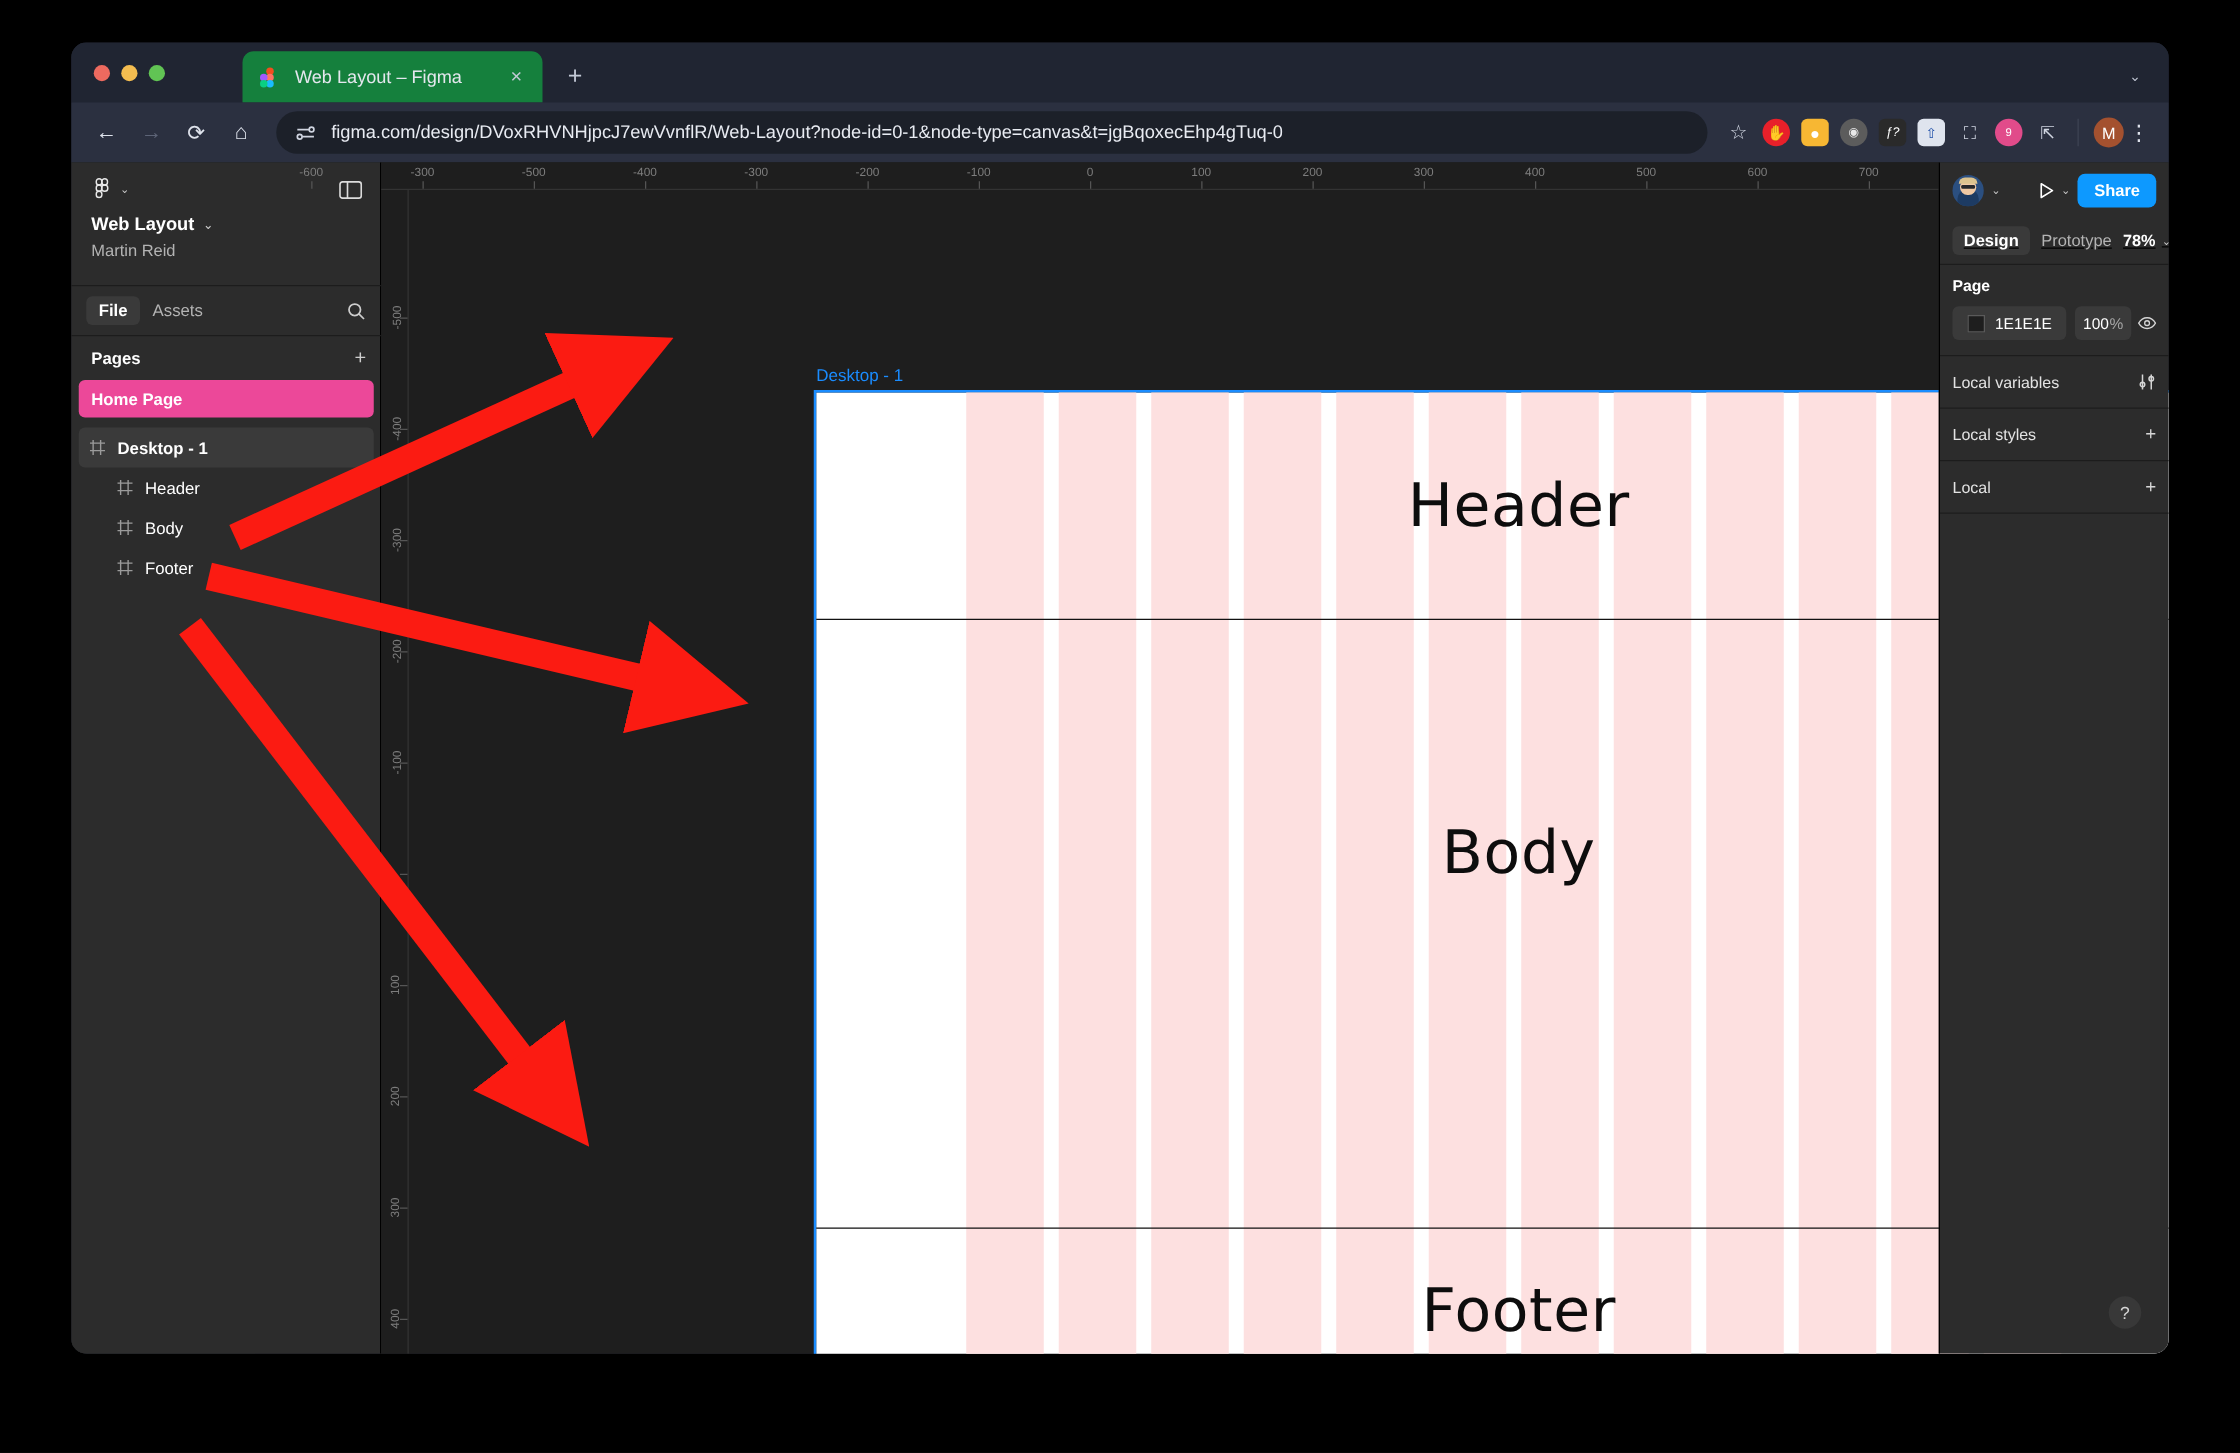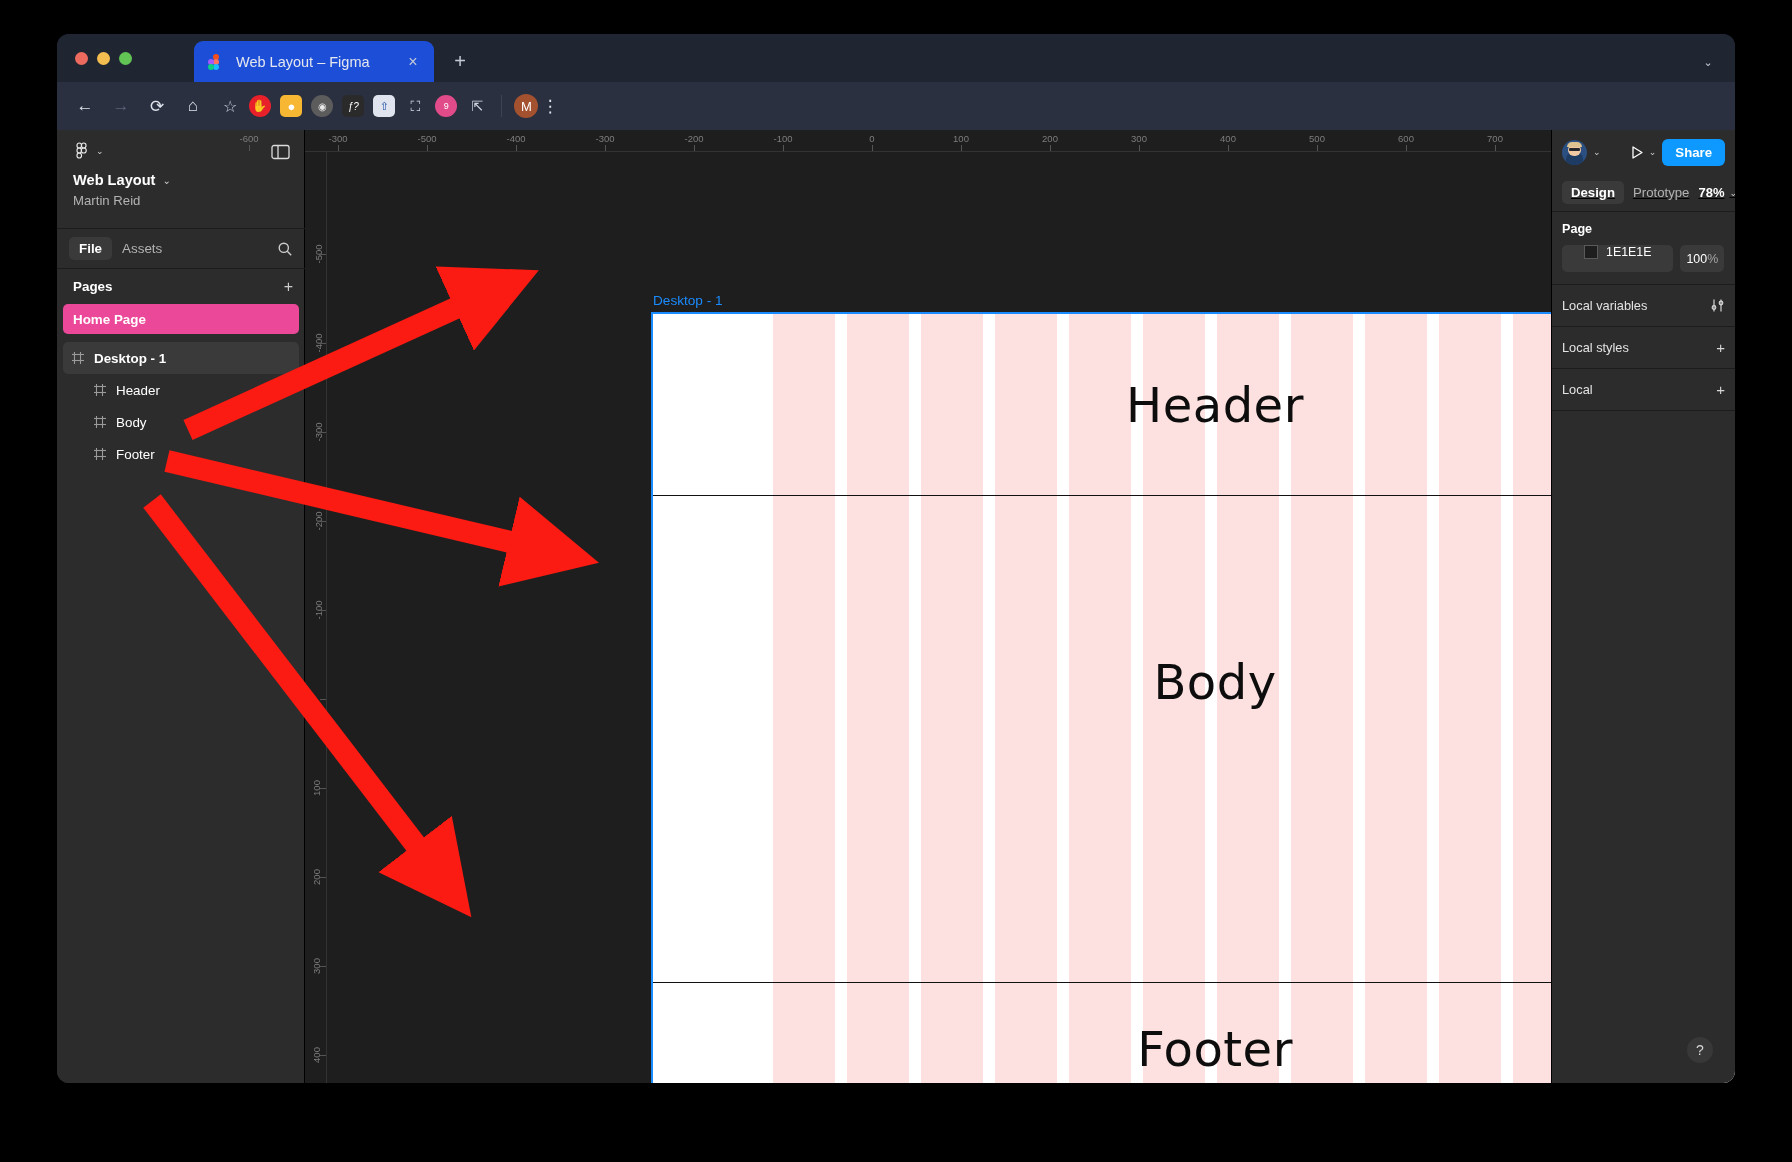--- a/index.html
+++ b/index.html
@@ -32,21 +32,21 @@
     display: flex; gap: 9px;
   }
   .traffic-light { width: 13px; height: 13px; border-radius: 50%; }
   .tl-red { background: #ed6a5f; }
   .tl-yellow { background: #f4bd50; }
   .tl-green { background: #61c454; }
 
   #active-tab {
     position: absolute; left: 137px; top: 7px;
     width: 240px; height: 41px;
-    background: #1d4ed8;
+    background: #15803d;
     border-radius: 9px 9px 0 0;
     display: flex; align-items: center;
     padding: 0 10px;
   }
   #figma-favicon { width: 16px; height: 16px; flex: none; position: relative; margin-left: 4px;}
   .fg { position: absolute; width: 6px; height: 6px; border-radius: 50%; }
   #tab-title {
     flex: 1; margin-left: 12px;
     color: #e4e7ee; font-size: 14.5px;
     white-space: nowrap; overflow: hidden;
@@ -244,21 +244,21 @@
   .rp-tab { padding: 4px 9px; border-radius: 5px; color: #b3b3b3; font-size: 13.2px; cursor: pointer; }
   .rp-tab.active { background: #3a3a3a; color: #ffffff; font-weight: bold; }
   #zoom-control { margin-left: auto; display: flex; align-items: center; gap: 5px; cursor: pointer; }
   #zoom-value { color: #ffffff; font-size: 13px; font-weight: bold; }
 
   .rp-section { border-bottom: 1px solid #1c1c1c; padding: 10px 10px 12px 10px; }
   .rp-section-title { color: #ffffff; font-size: 12.6px; font-weight: bold; margin-bottom: 9px; }
   #page-color-row { display: flex; align-items: center; gap: 5px; }
   #page-color-field {
     flex: 1; height: 27px; background: #3a3a3a; border-radius: 5px;
-    display: flex; padding: 0 22px;
+    display: flex; align-items: center; padding: 0 12px;
   }
   #page-color-swatch { width: 14px; height: 14px; background: #1e1e1e; border: 1px solid #5a5a5a; flex: none; }
   #page-color-hex { margin-left: 8px; color: #ffffff; font-size: 12.4px; }
   #page-opacity-field {
     width: 54px; height: 27px; background: #3a3a3a; border-radius: 5px;
     display: flex; align-items: center; justify-content: space-between;
     padding: 0 6px; margin-left: 2px;
   }
   #page-opacity-value { color: #ffffff; font-size: 12.4px; }
   #page-opacity-unit { color: #a5a5a5; font-size: 12.4px; }
@@ -309,20 +309,29 @@
     <div id="new-tab-button">+</div>
     <div id="tab-overflow-chevron">⌄</div>
   </div>
 
   <div id="address-bar-row">
     <div class="nav-icon">←</div>
     <div class="nav-icon disabled">→</div>
     <div class="nav-icon">⟳</div>
     <div class="nav-icon">⌂</div>
 
+    <div id="omnibox">
+      <svg id="site-info-icon" viewBox="0 0 20 20" fill="none" stroke="#cfd4e0" stroke-width="1.4">
+        <line x1="3" y1="7" x2="13" y2="7"></line>
+          <circle cx="15" cy="7" r="2"></circle>
+        <line x1="7" y1="13" x2="17" y2="13"></line>
+          <circle cx="5" cy="13" r="2"></circle>
+      </svg>
+      <span id="url-text">figma.com/design/DVoxRHVNHjpcJ7ewVvnflR/Web-Layout?node-id=0-1&amp;node-type=canvas&amp;t=jgBqoxecEhp4gTuq-0</span>
+    </div>
 
     <span id="bookmark-star">☆</span>
 
     <div id="extensions-row">
       <div class="ext" style="background:#e8202a;border-radius:50%;color:#fff;font-size:12px;">✋</div>
       <div class="ext" style="background:#f7b733;color:#fff;font-size:13px;">●</div>
       <div class="ext" style="background:#5c5c5c;border-radius:50%;color:#e8e8e8;font-size:10px;">◉</div>
       <div class="ext" style="background:#2a2a2a;color:#fff;font-size:10px;font-style:italic;">ƒ?</div>
       <div class="ext" style="background:#dfe4ee;color:#1f4fa8;font-size:11px;">⇧</div>
       <div class="ext" style="color:#cfd4e0;font-size:14px;">⛶</div>

